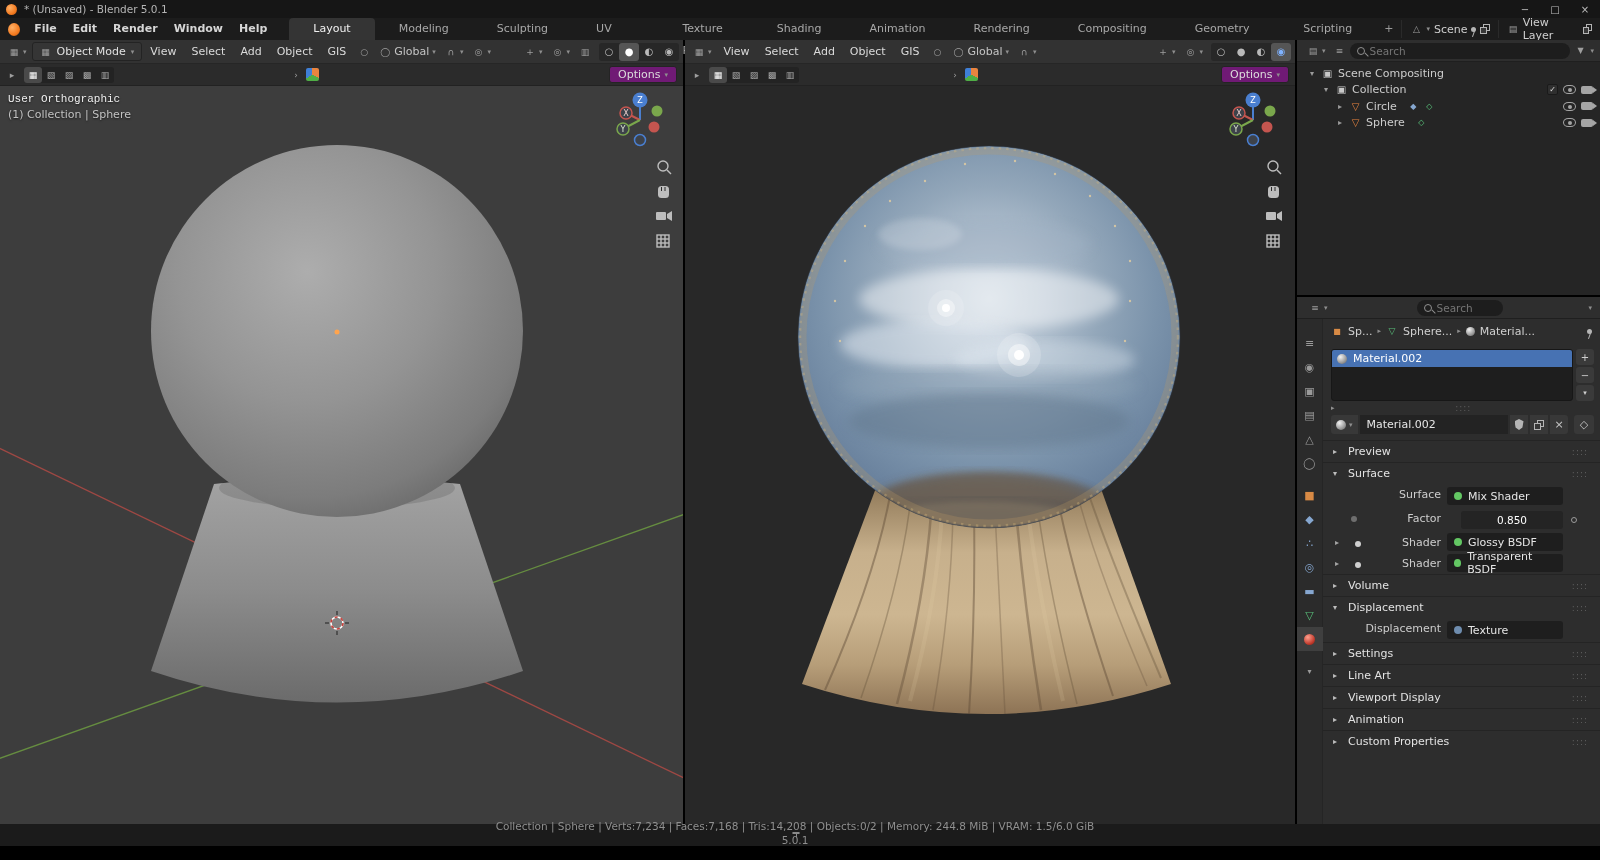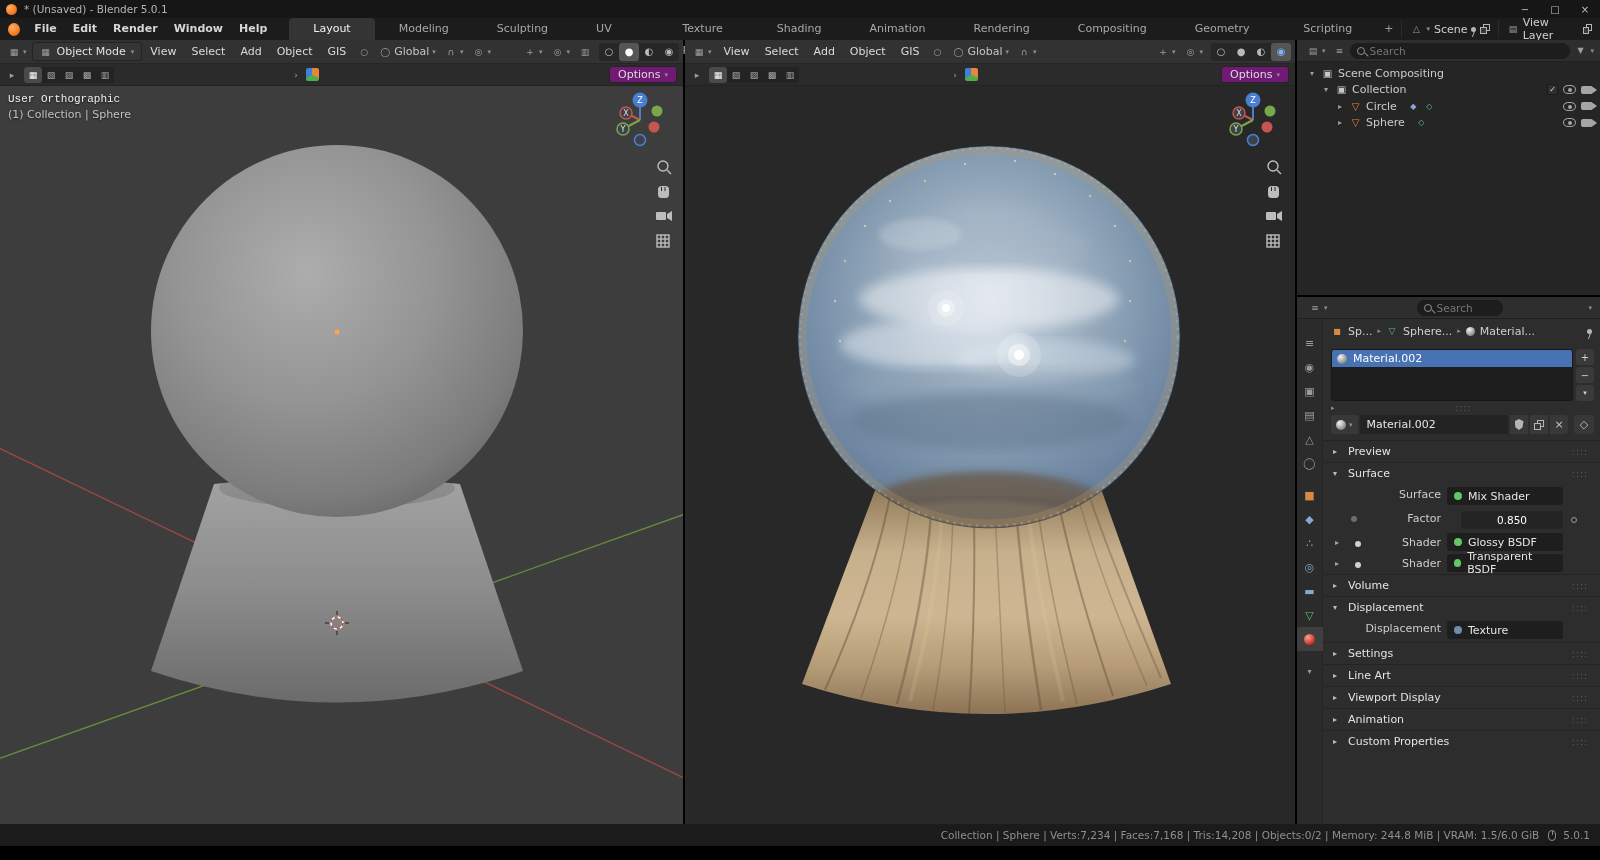--- a/index.html
+++ b/index.html
@@ -93,21 +93,21 @@
   .rowsocket.darksock { background:#6e6e6e; top:8px; left:28px; }
   .rowlabel { position:absolute; left:0; top:4px; width:118px; text-align:right; color:#cdcdcd; }
   .valbtn { position:absolute; left:124px; top:3px; width:116px; height:18px; background:#1e1e1e; border-radius:3px; display:flex; align-items:center; gap:6px; padding:0 7px; color:#e4e4e4; }
   .sockdot { width:8px; height:8px; border-radius:50%; }
   .slider { position:absolute; left:138px; top:3px; width:102px; height:18px; background:#242424; border-radius:3px; overflow:hidden; }
   .slider .fill { width:85%; height:100%; background:#4772b3; }
   .slider .sval { position:absolute; inset:0; display:flex; align-items:center; justify-content:center; color:#fff; font-size:10.5px; }
   .decor { position:absolute; left:248px; top:9px; width:6px; height:6px; border-radius:50%; border:1px solid #9a9a9a; }
 
   
-  #statusbar { position:absolute; left:0; top:824px; width:1600px; height:22px; background:#1b1b1b; display:flex; align-items:center; justify-content:flex-end; color:#8f8f8f; font-size:10.5px; padding-right:10px; }
+  #statusbar { position:absolute; left:0; top:824px; width:1600px; height:22px; background:#1b1b1b; display:flex; align-items:center; justify-content:flex-end; color:#8f8f8f; font-size:10.5px; padding-right:10px;flex-direction:column; }
 
   
   .i-mag { width:8px; height:8px; border:1.3px solid #8f8f8f; border-radius:50%; position:relative; display:inline-block; flex:none; }
   .i-mag::after { content:""; position:absolute; top:6px; left:6px; width:5px; height:1.3px; background:#8f8f8f; transform:rotate(45deg); }
   .i-eye { width:13px; height:9px; border:1px solid #a5a5a5; border-radius:50% / 60%; position:relative; display:inline-block; flex:none; }
   .i-eye::after { content:""; position:absolute; left:3.5px; top:2px; width:4px; height:4px; background:#a5a5a5; border-radius:50%; }
   .i-cam { width:12px; height:8px; background:#a5a5a5; border-radius:2px; position:relative; display:inline-block; flex:none; }
   .i-cam::after { content:""; position:absolute; left:100%; top:1px; border-top:3px solid transparent; border-bottom:3px solid transparent; border-left:4px solid #a5a5a5; }
   .i-check { width:11px; height:11px; background:#2f2f2f; border:1px solid #1a1a1a; border-radius:2px; color:#ddd; font-size:8px; display:flex; align-items:center; justify-content:center; flex:none; }
   .i-shield { width:9px; height:11px; background:#b5b5b5; clip-path:polygon(50% 0,100% 20%,88% 78%,50% 100%,12% 78%,0 20%); }

